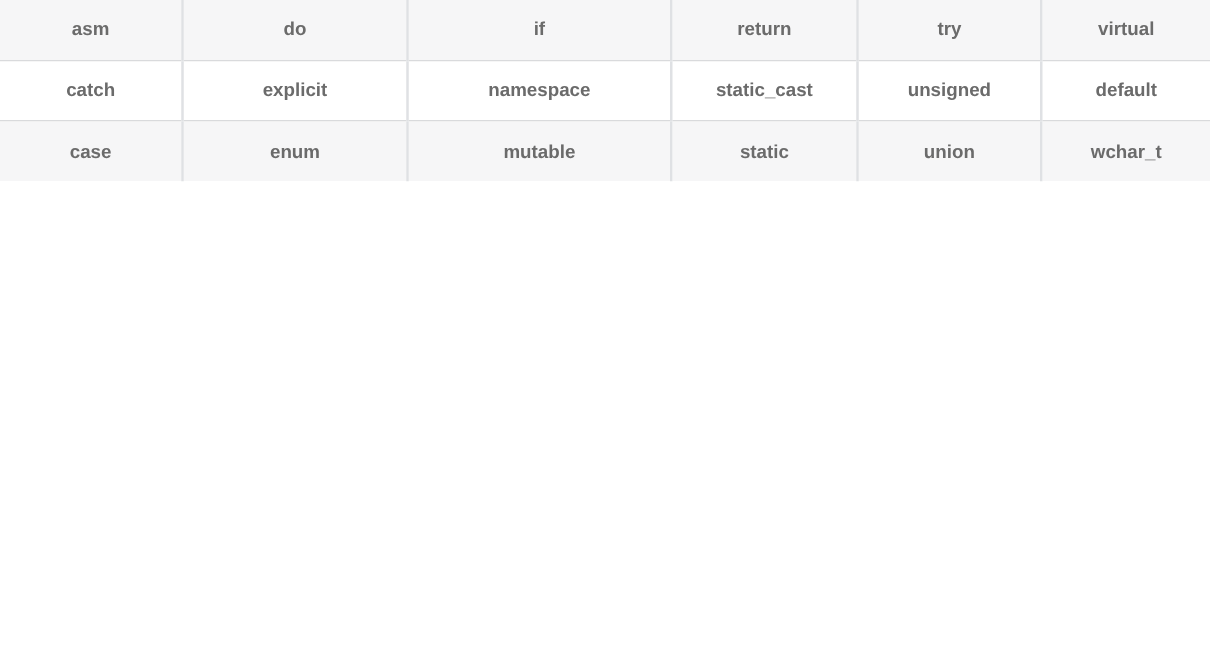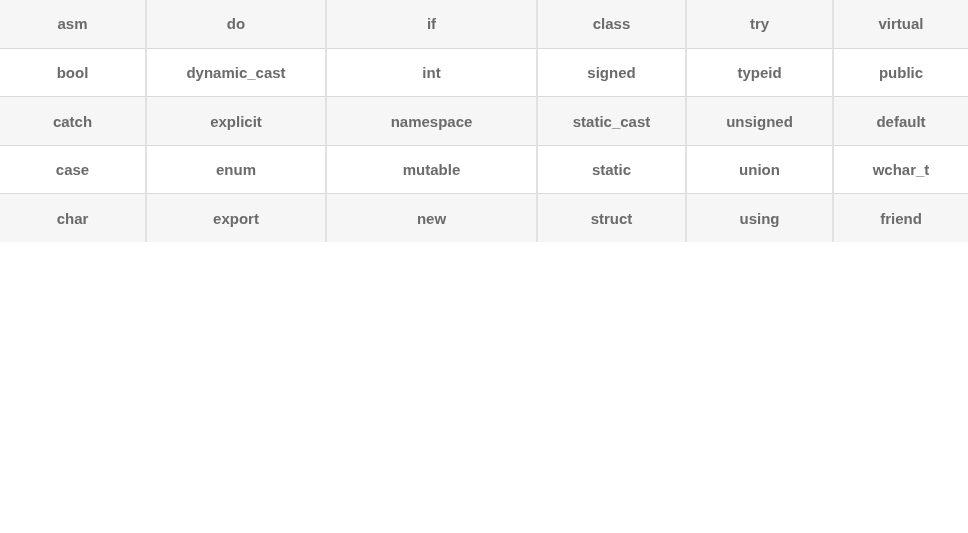--- a/index.html
+++ b/index.html
@@ -56,51 +56,35 @@
         <col class="c3">
       <col class="c4">
         <col class="c5">
         <col class="c6">
     </colgroup>
     <tbody>
         <tr>
           <td>asm</td>
           <td>do</td>
           <td>if</td>
-          <td>class</td>
+          <td>return</td>
           <td>try</td>
           <td>virtual</td>
-        </tr>
-        <tr>
-          <td>bool</td>
-          <td>dynamic_cast</td>
-          <td>int</td>
-          <td>signed</td>
-          <td>typeid</td>
-          <td>public</td>
         </tr>
         <tr>
           <td>catch</td>
           <td>explicit</td>
           <td>namespace</td>
           <td>static_cast</td>
           <td>unsigned</td>
           <td>default</td>
         </tr>
         <tr>
           <td>case</td>
           <td>enum</td>
           <td>mutable</td>
           <td>static</td>
           <td>union</td>
           <td>wchar_t</td>
         </tr>
-        <tr>
-          <td>char</td>
-          <td>export</td>
-          <td>new</td>
-          <td>struct</td>
-          <td>using</td>
-          <td>friend</td>
-        </tr>
       </tbody>
   </table>
 </div>
 
 </body></html>

